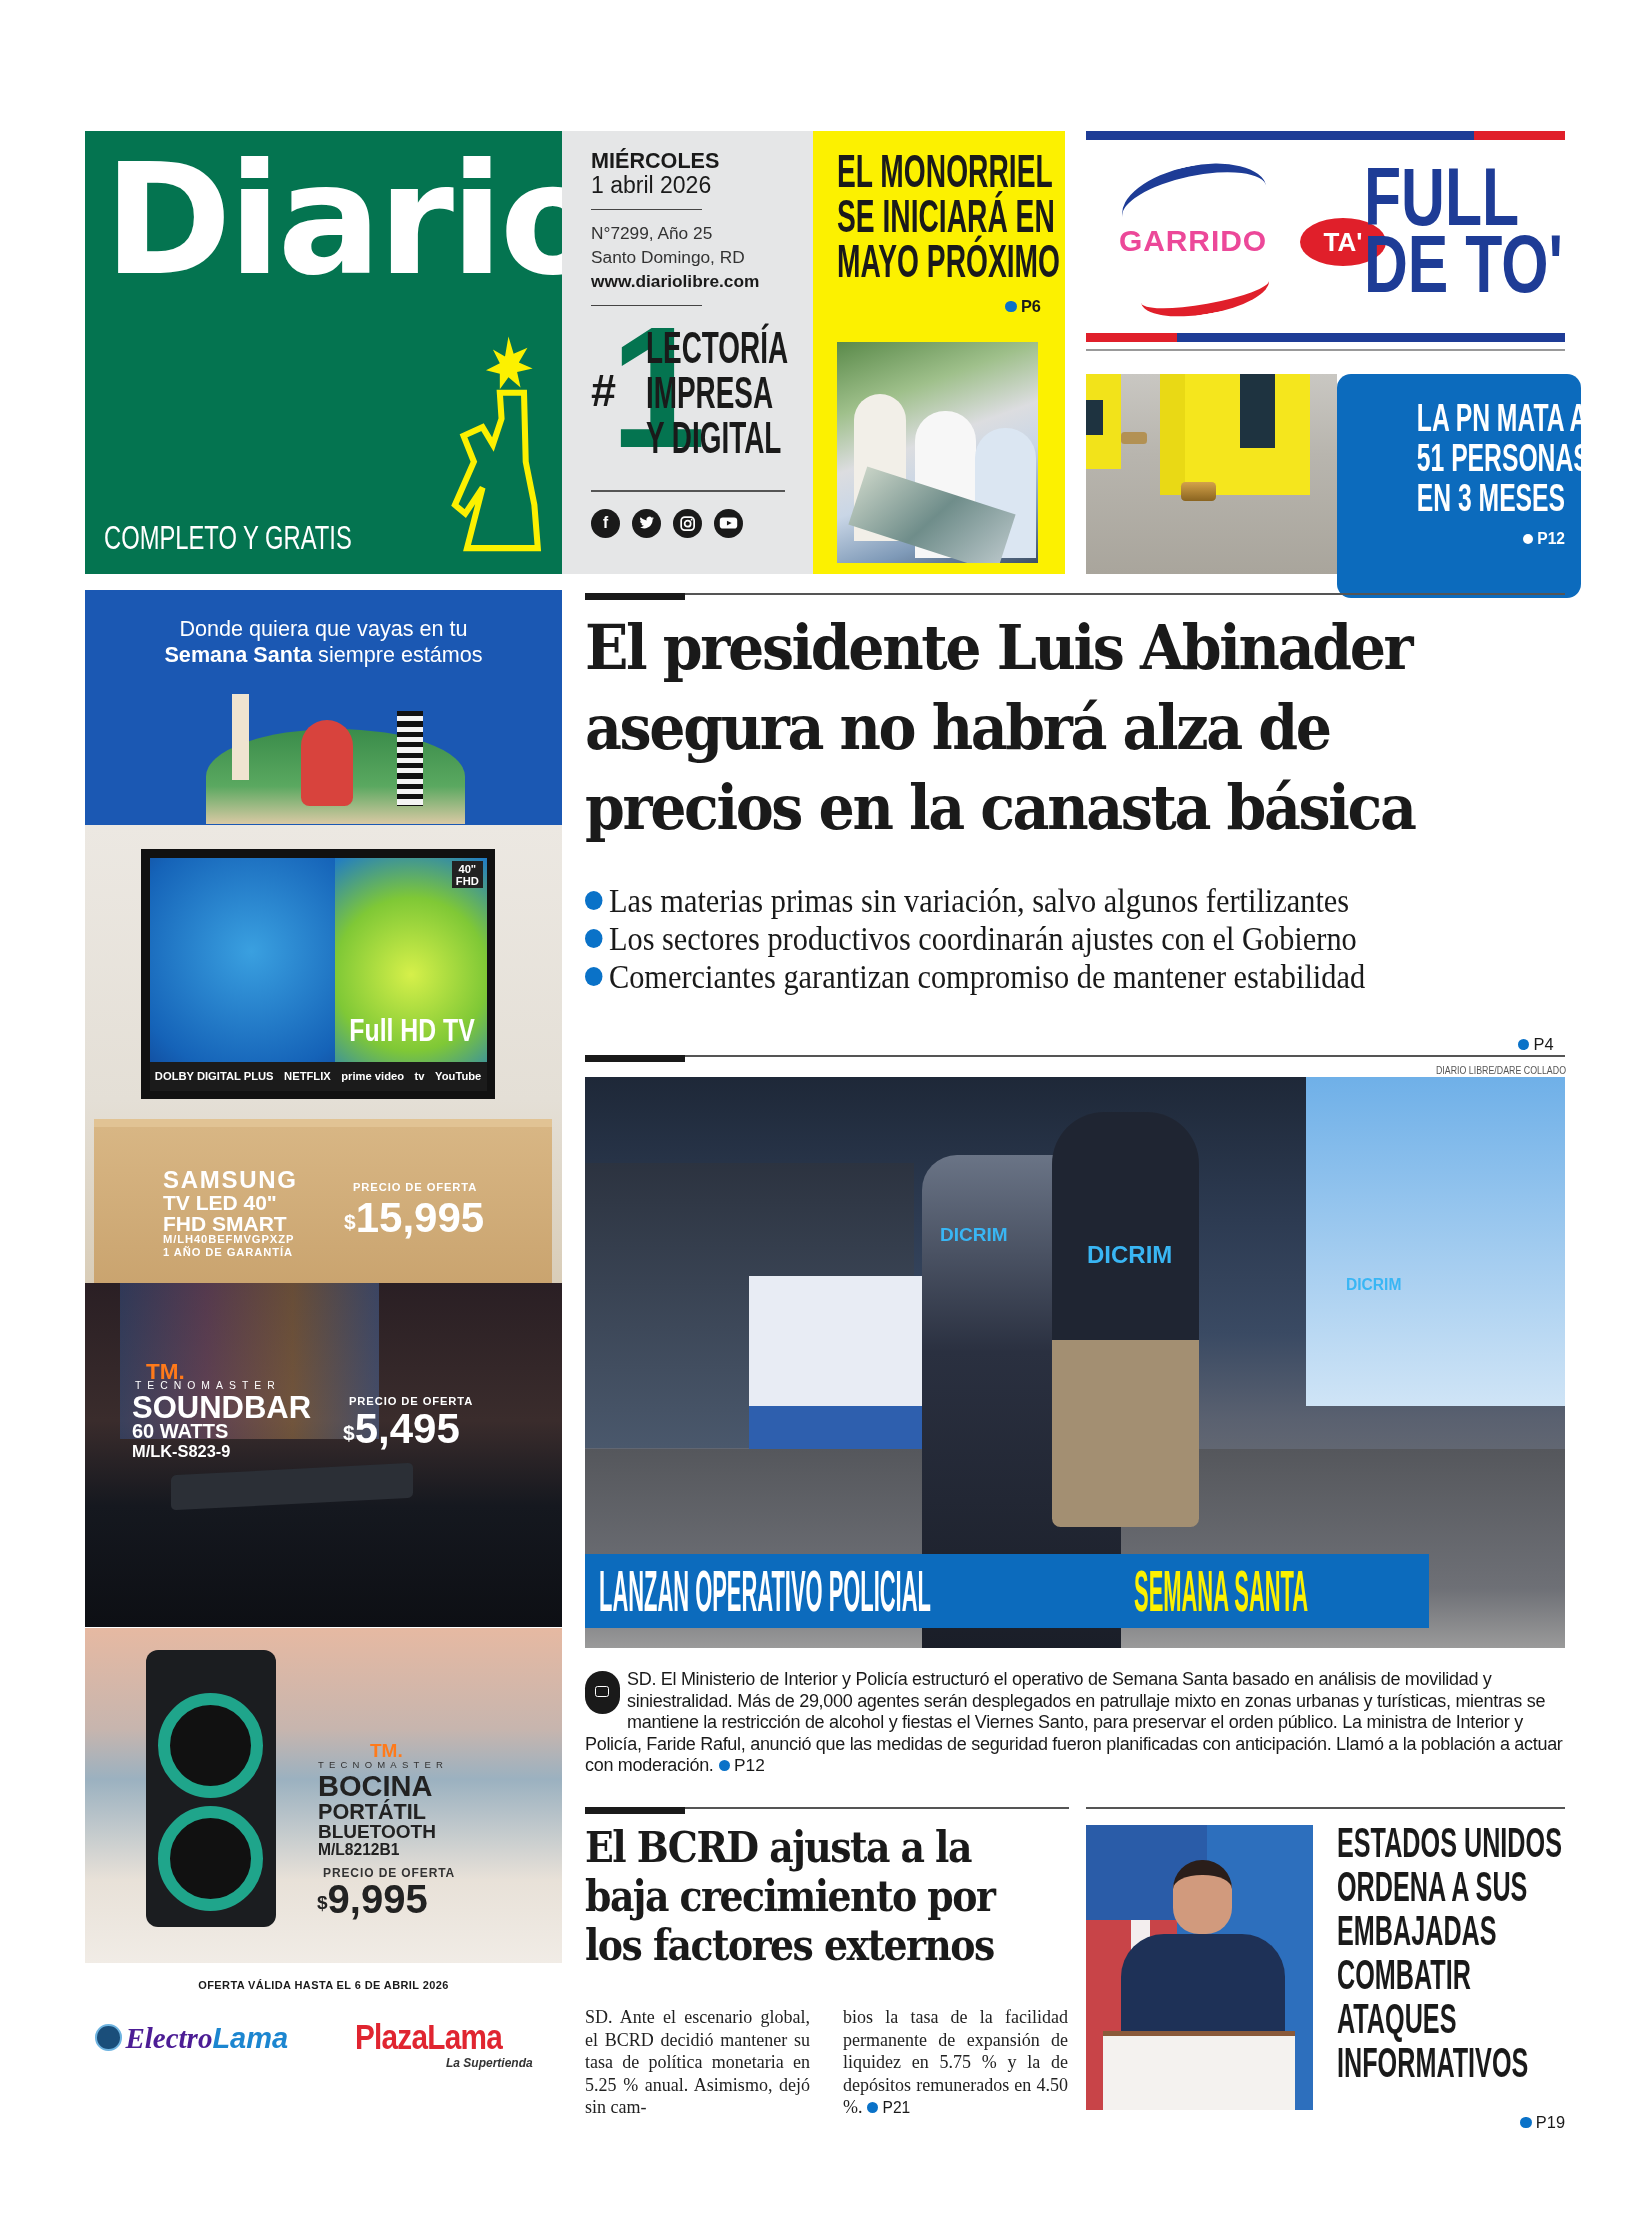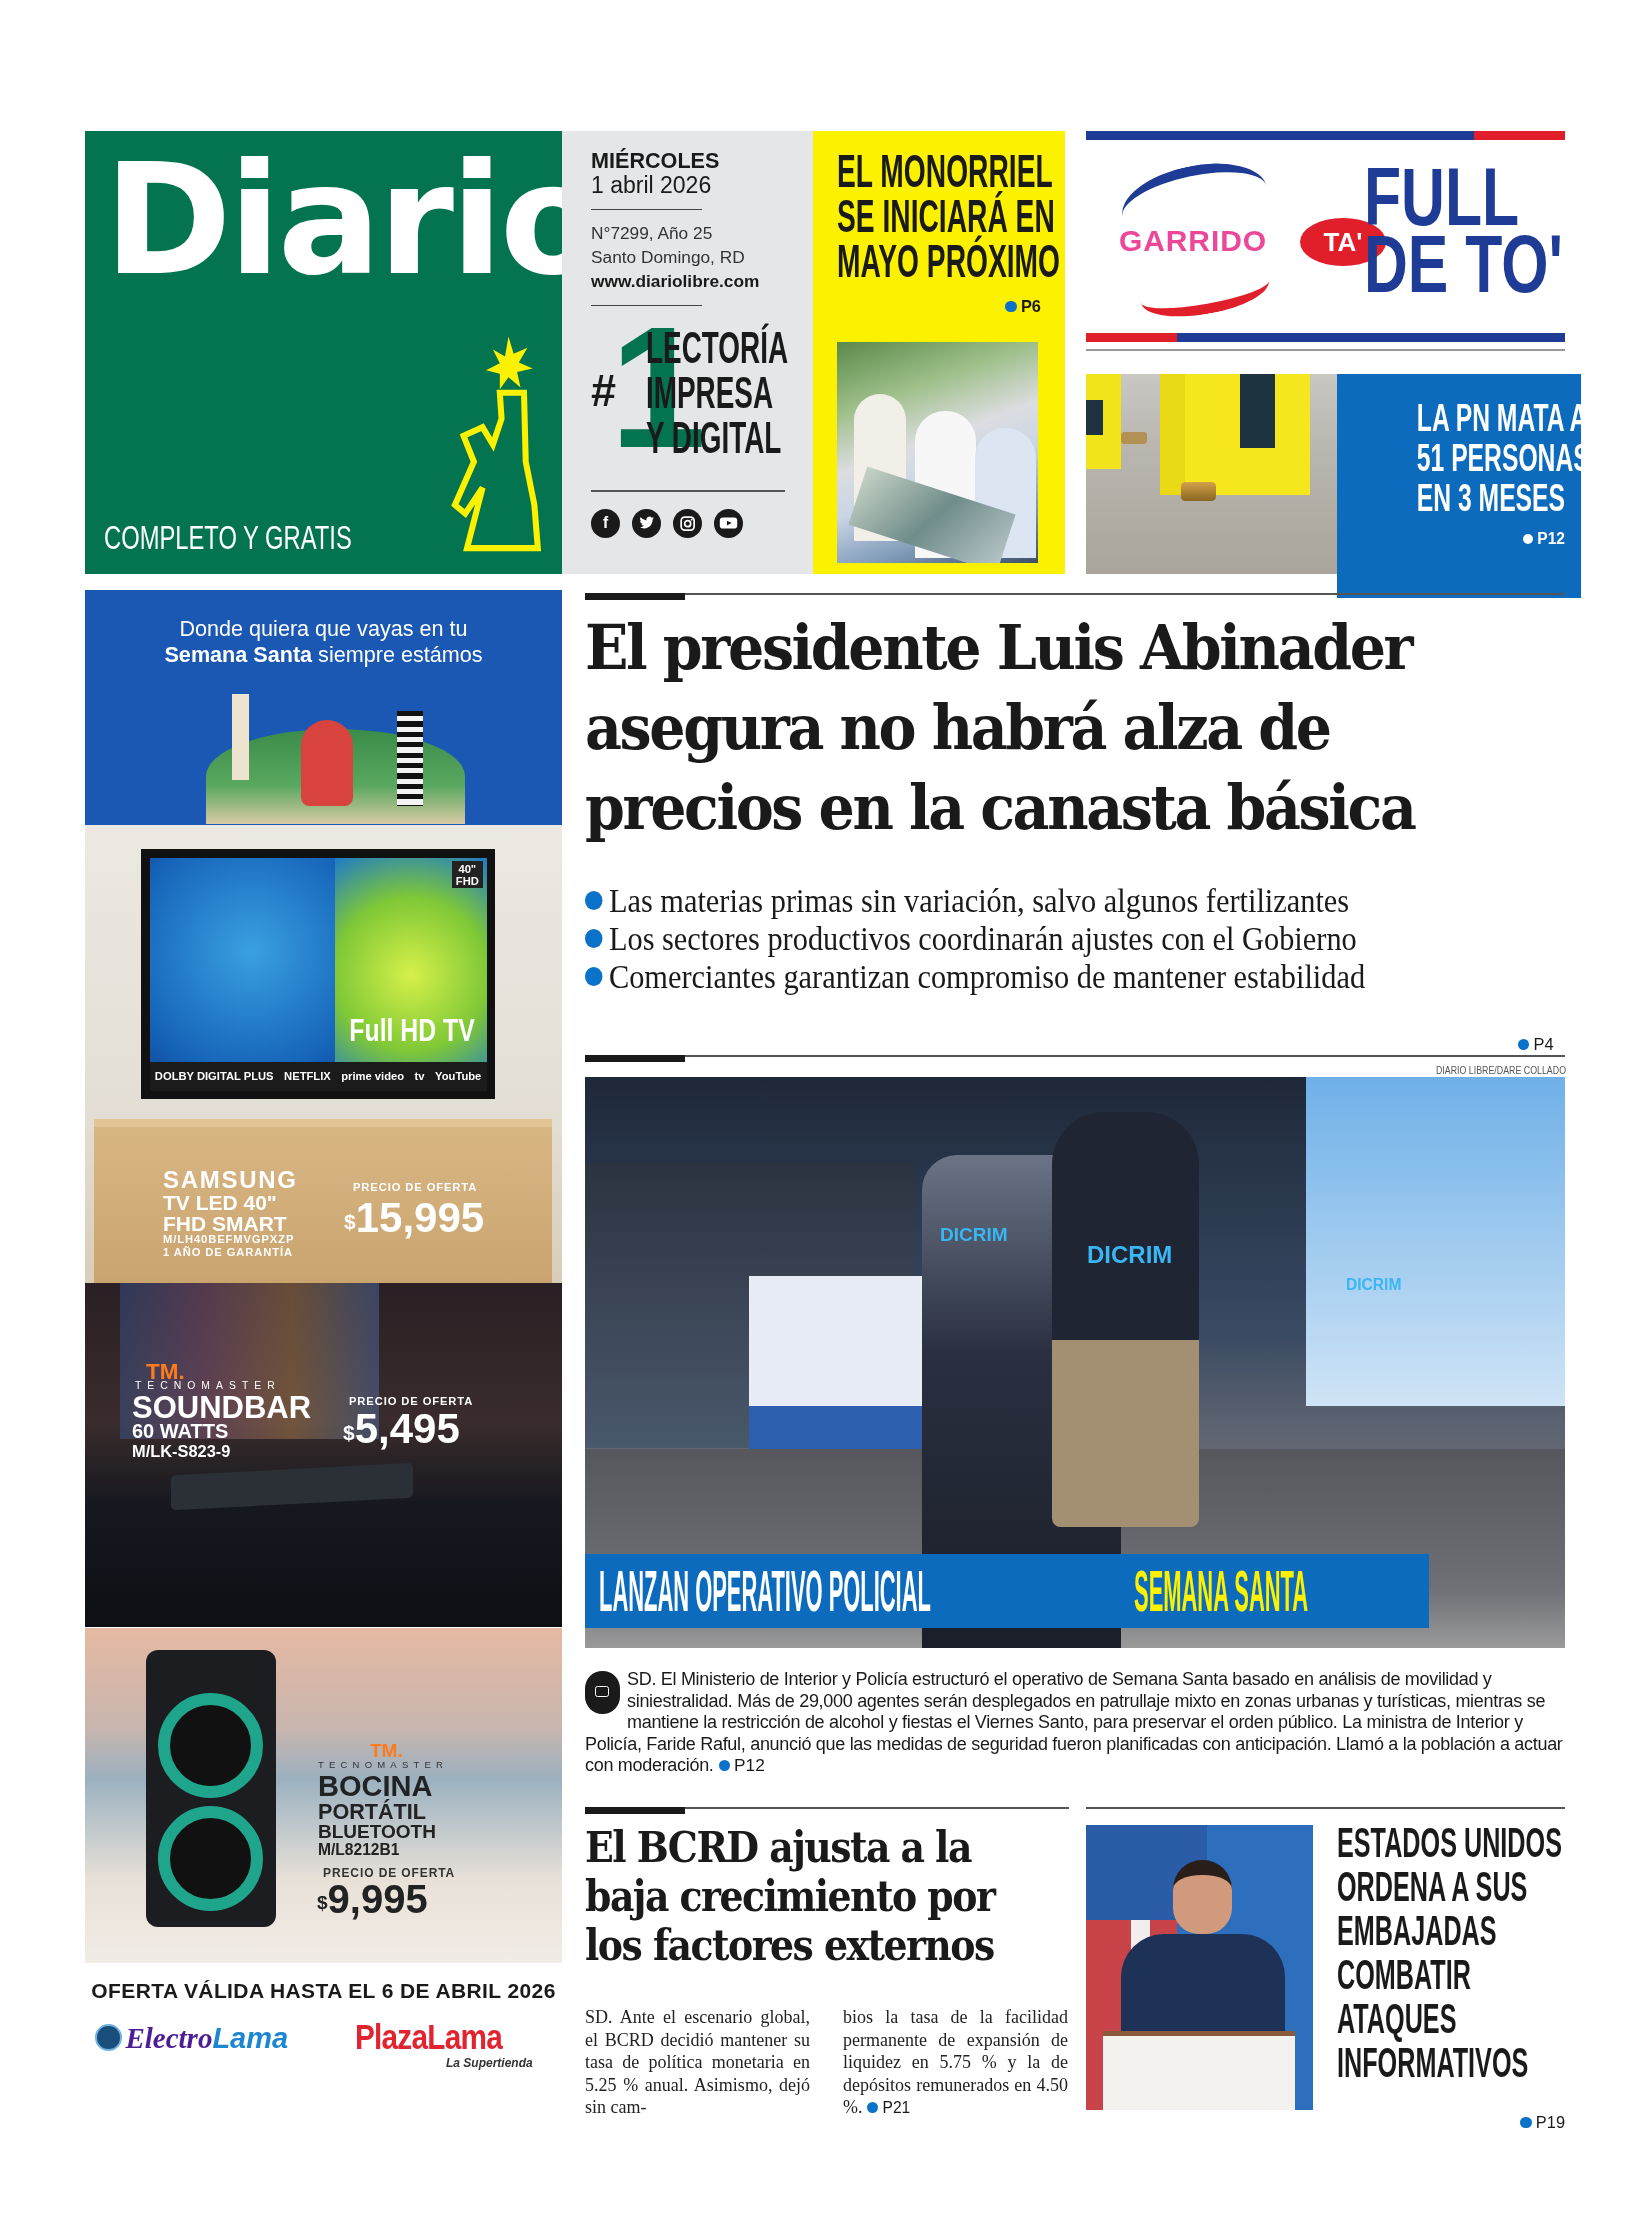--- a/index.html
+++ b/index.html
@@ -40,21 +40,21 @@
   #garrido-ad .brand { position:absolute; left:33px; top:93px; font-size:30px; font-weight:900; color:#ec4899; letter-spacing:0.9px; }
   #garrido-ad .swoosh1 { position:absolute; left:35px; top:35px; width:147px; height:61px; border-top:10.4px solid #1e3c96; border-radius:50% 50% 0 0; transform:rotate(-12deg); }
   #garrido-ad .swoosh2 { position:absolute; left:54px; top:138px; width:130px; height:35px; border-bottom:10.4px solid #e01f2a; border-radius:0 0 50% 50%; transform:rotate(-10deg); }
   #garrido-ad .ta { position:absolute; left:214px; top:87px; width:86px; height:48px; border-radius:50%; background:#e01f2a; color:#fff; font-size:26px; font-weight:900; display:flex; align-items:center; justify-content:center; }
   #garrido-ad .full { position:absolute; left:278px; top:33px; font-size:81px; line-height:67px; font-weight:900; color:#1e3c96; transform:scaleX(0.75); transform-origin:left; white-space:nowrap; }
 
   #rule-right { left:1086px; top:349px; width:479px; height:1.7px; background:#999; }
 
   #pn-box { left:1086px; top:374px; width:479px; height:200px; }
   #pn-box .photo { position:absolute; left:0; top:0; width:251px; height:100%; background:linear-gradient(180deg,#c9c7c2 0%,#b8b5ae 40%,#a9a59c 100%); overflow:hidden; }
-  #pn-box .panel { position:absolute; left:251px; top:0; width:228px; height:100%; background:#0c6bbd; padding:24px 15.6px 0 0; text-align:right; color:#fff; }
+  #pn-box .panel { position:absolute; left:251px; top:0; width:228px; height:100%; background:#0c6bbd; padding:24px 15.6px 0 0; text-align:right; color:#fff;border-radius:14px; }
   #pn-box .hl { font-size:38px; line-height:40px; font-weight:700; transform:scaleX(0.65); transform-origin:right; white-space:nowrap; }
   #pn-box .ref { font-size:15.6px; font-weight:800; margin-top:12px; }
 
   
   #ad-wrap { left:85px; top:590px; width:546px; height:1513px; }
   #ad-semana { left:0; top:0; width:477px; height:235px; background:#1b58b3; text-align:center; color:#fff; }
   #ad-semana .l1 { padding-top:26px; font-size:21.6px; font-weight:300; }
   #ad-semana .l2 { font-size:21.6px; font-weight:300; }
   #ad-semana .l2 b { font-weight:900; }
   #ad-tv { left:0; top:235px; width:477px; height:458px; background:linear-gradient(180deg,#ece8e2 0%,#e4dfd6 60%,#d9cdb8 100%); overflow:hidden; }
@@ -85,21 +85,21 @@
   #ad-speaker .logo { position:absolute; left:285px; top:112px; color:#ff7a1a; font-weight:900; font-size:19px; }
   #ad-speaker .brand { position:absolute; left:233px; top:131px; color:#333; font-size:9.5px; letter-spacing:5.2px; }
   #ad-speaker .prod { position:absolute; left:233px; top:144px; color:#222; font-weight:900; font-size:29px; line-height:28px; }
   #ad-speaker .prod2 { position:absolute; left:233px; top:173px; color:#222; font-weight:900; font-size:21.6px; line-height:21px; }
   #ad-speaker .prod3 { position:absolute; left:233px; top:194px; color:#222; font-weight:900; font-size:19px; line-height:19px; }
   #ad-speaker .model { position:absolute; left:233px; top:213px; color:#222; font-weight:700; font-size:15.6px; }
   #ad-speaker .olbl { position:absolute; left:238px; top:238px; color:#333; font-weight:700; font-size:12px; letter-spacing:0.9px; }
   #ad-speaker .oprice { position:absolute; left:232px; top:251px; color:#222; font-weight:900; font-size:40px; line-height:40px; }
   #ad-speaker .oprice sup { font-size:19px; vertical-align:top; position:relative; top:3.5px; }
   #ad-footer { left:0; top:1373px; width:477px; height:140px; background:#fff; }
-  #ad-footer .valid { position:absolute; left:0; right:0; top:15.6px; text-align:center; font-weight:900; font-size:21px; letter-spacing:0.4px; }
+  #ad-footer .valid { position:absolute; left:0; right:0; top:15.6px; text-align:center; font-weight:900; font-size:11px; letter-spacing:0.4px; }
   #ad-footer .electro { position:absolute; left:10.4px; top:59px; font-size:29px; font-weight:700; font-style:italic; }
   #ad-footer .electro .a { color:#4c1d95;font-family:Liberation Serif, serif; }
   #ad-footer .electro .b { color:#1c86d0; }
   #ad-footer .eicon { display:inline-block; width:22.5px; height:22.5px; border-radius:50%; background:#1a4e7a; vertical-align:-2.6px; margin-right:3.5px; border:2.6px solid #6fb4e0; }
   #ad-footer .plaza { position:absolute; left:270px; top:54px; font-size:35px; font-weight:700; color:#e02530; letter-spacing:-0.9px; transform:scaleX(0.85); transform-origin:left; }
   #ad-footer .plaza-sub { position:absolute; left:361px; top:93px; font-size:12px; font-weight:700; font-style:italic; color:#333; }
 
   
   .kicker-rule { position:absolute; height:1.7px; background:#555; }
   .kicker-bar { position:absolute; height:7px; background:#1a1a1a; }

